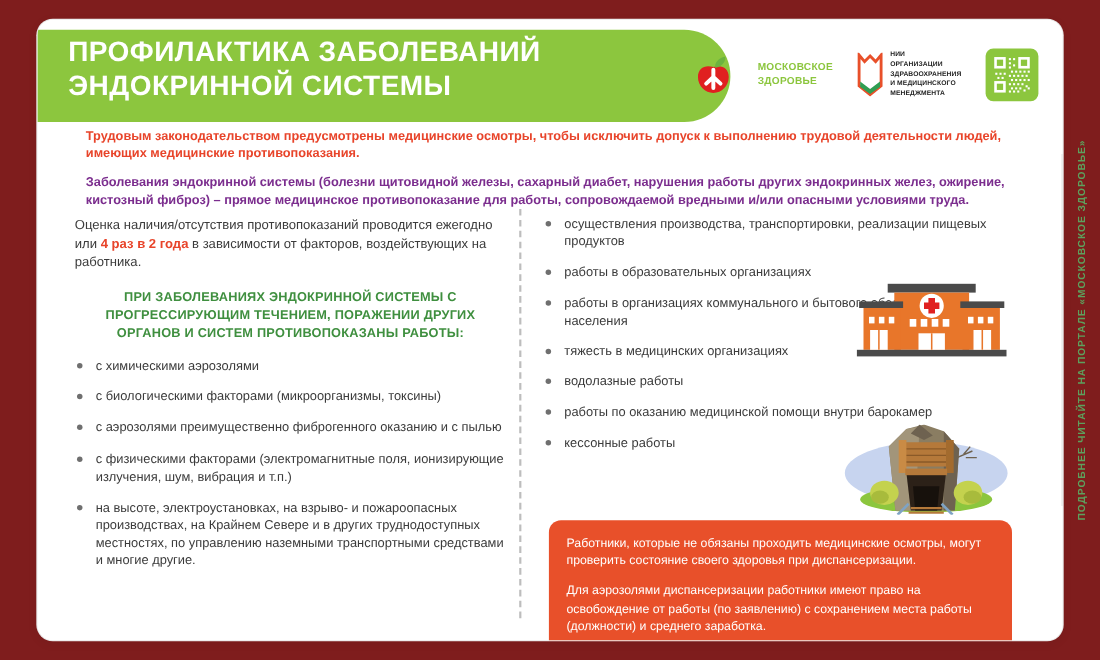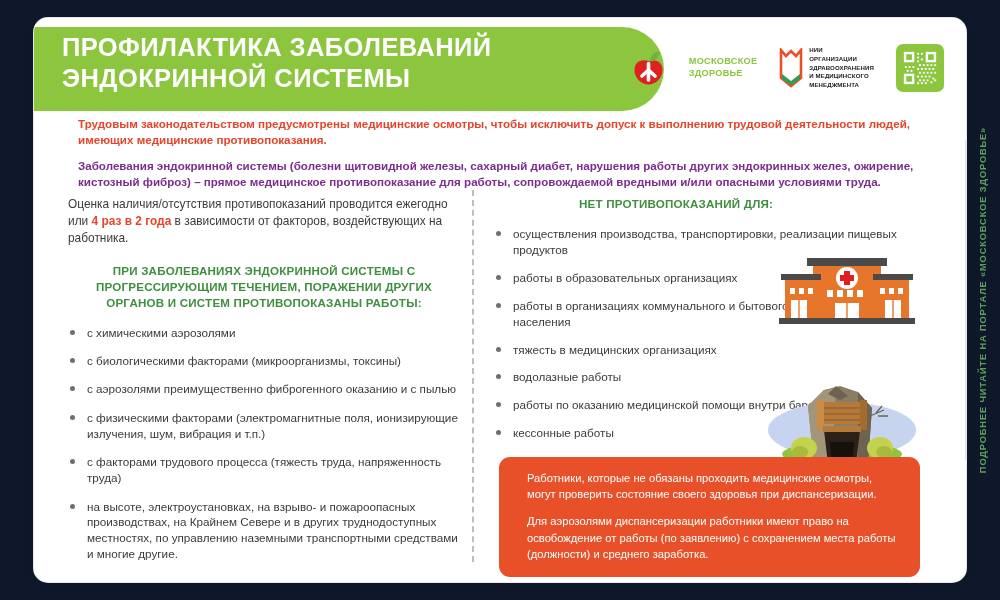--- a/index.html
+++ b/index.html
@@ -4,21 +4,21 @@
 <style>
   html,body{margin:0;padding:0;}
   body{
     width:1000px;height:600px;overflow:hidden;
     background:#ffffff;
     font-family:"Liberation Sans","DejaVu Sans",sans-serif;
     -webkit-font-smoothing:antialiased;
   }
   .poster{
     position:relative;width:1000px;height:600px;
-    background:#0f172a;
+    background:#7f1d1d;
     box-sizing:border-box;
   }
   
   .card{
     position:absolute;left:34px;top:18px;width:932px;height:564px;
     background:#ffffff;border-radius:14px;
     box-shadow:0 0 0 1px #e9e9e9, 0 2px 10px rgba(0,0,0,.07);
     box-sizing:border-box;overflow:hidden;
   }
   
@@ -89,23 +89,23 @@
     content:"";position:absolute;left:2px;top:5px;
     width:5px;height:5px;border-radius:50%;background:#6f6f6f;
   }
   ul.bl.tight li{margin-bottom:12px;}
   
   .ill-hospital{position:absolute;left:283px;top:52px;width:140px;height:84px;}
   .ill-mine{position:absolute;left:272px;top:190px;width:152px;height:82px;}
   .ill-hospital svg,.ill-mine svg{display:block;width:100%;height:100%;}
   
   .callout{
-    position:absolute;left:465px;top:439px;width:421px;
+    position:absolute;left:465px;top:455px;width:421px;
     background:#e8502a;border-radius:11px;
-    padding:13px 20px 15px 28px;box-sizing:border-box;
+    padding:13px 20px 15px 16px;box-sizing:border-box;
   }
   .callout p{
     margin:0;color:#ffffff;font-size:11.2px;line-height:1.45;
   }
   .callout p+p{margin-top:11px;}
   .side-text{
     position:absolute;right:12px;top:50%;
     transform:translateY(-50%) rotate(180deg);
     writing-mode:vertical-rl;
     color:#5da05d;font-weight:bold;font-size:9.3px;letter-spacing:.85px;
@@ -228,28 +228,26 @@
     <div class="col-left">
       <p class="lead"><span>Оценка наличия/отсутствия противопоказаний проводится ежегодно или </span><b>4 раз в 2 года</b><span> в зависимости от факторов, воздействующих на работника.</span></p>
 
       <p class="sec-head">ПРИ ЗАБОЛЕВАНИЯХ ЭНДОКРИННОЙ СИСТЕМЫ С ПРОГРЕССИРУЮЩИМ ТЕЧЕНИЕМ, ПОРАЖЕНИИ ДРУГИХ ОРГАНОВ И СИСТЕМ ПРОТИВОПОКАЗАНЫ РАБОТЫ:</p>
 
       <ul class="bl">
         <li>с химическими аэрозолями</li>
         <li>с биологическими факторами (микроорганизмы, токсины)</li>
         <li>с аэрозолями преимущественно фиброгенного оказанию и с пылью</li>
         <li>с физическими факторами (электромагнитные поля, ионизирующие излучения, шум, вибрация и т.п.)</li>
-        <li>с факторами трудового процесса (тяжесть труда, напряженность труда)</li>
         <li>на высоте, электроустановках, на взрыво- и пожароопасных производствах, на Крайнем Севере и в других труднодоступных местностях, по управлению наземными транспортными средствами и многие другие.</li>
       </ul>
     </div>
 
     <div class="col-right">
 
-      <p class="sec-head right-head">НЕТ ПРОТИВОПОКАЗАНИЙ ДЛЯ:</p>
 
       <ul class="bl tight">
         <li>осуществления производства, транспортировки, реализации пищевых продуктов</li>
         <li>работы в образовательных организациях</li>
         <li>работы в организациях коммунального и бытового обслуживания населения</li>
         <li>тяжесть в медицинских организациях</li>
       </ul>
 
 
       <ul class="bl tight">

